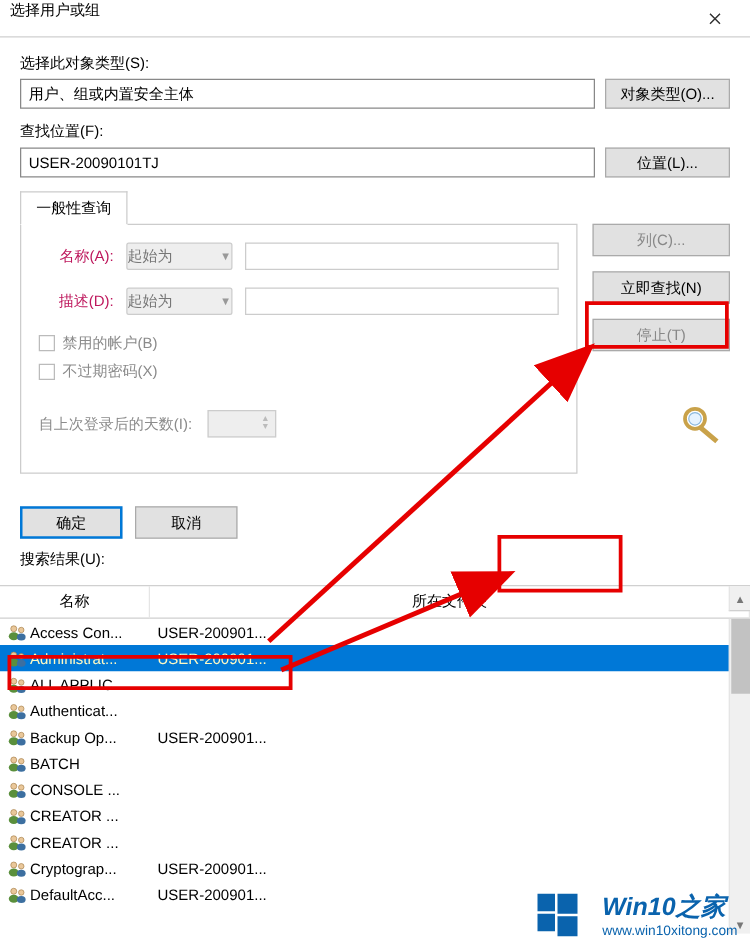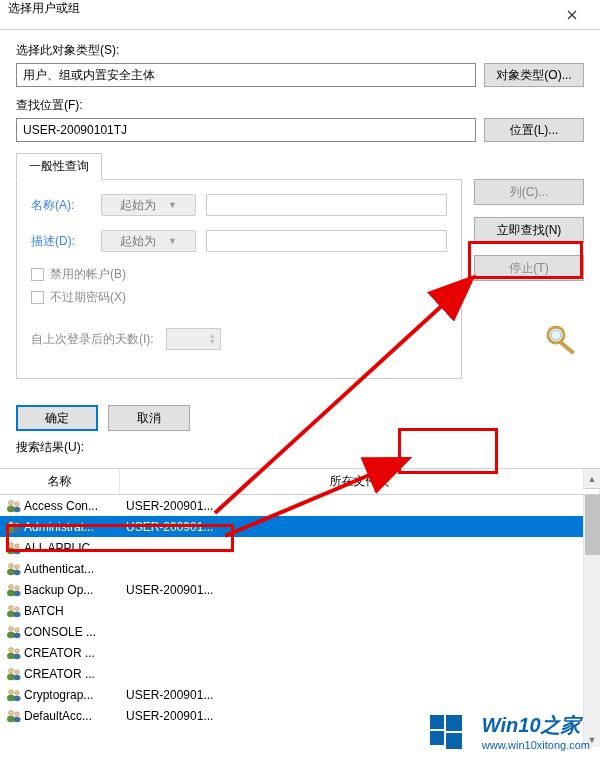--- a/index.html
+++ b/index.html
@@ -64,28 +64,28 @@
   border: 1px solid #ccc;
   padding: 14px 14px 28px 14px;
   position: relative;
 }
 .panel-wrap { display: flex; align-items: flex-start; }
 .panel-left { flex: 1; position: relative; }
 .panel-right { width: 110px; margin-left: 12px; display: flex; flex-direction: column; gap: 12px; }
 .panel-right .btn { width: 100%; min-width: 0; height: 26px; }
 .panel-right .btn.disabled { color: #888; }
 .field-row { display: flex; align-items: center; gap: 10px; margin-bottom: 14px; }
-.field-label { width: 60px; color: #3b82f6; }
+.field-label { width: 60px; color: #be185d; text-align: right; }
 .combo {
-  width: 95px;
+  width: 85px;
   border: 1px solid #ccc; border-radius: 2px;
   background: #eee; color: #777;
   height: 22px;
   display: flex; align-items: center; justify-content: space-between;
-  padding: 0 18px;
+  padding: 0 0;
 }
 .combo .arr { font-size: 9px; color: #999; }
 .small-input {
   flex: 1;
   border: 1px solid #ccc;
   height: 22px;
   background: #fff;
 }
 .chk-row { display: flex; align-items: center; gap: 6px; margin-bottom: 6px; color: #8b8b8b; }
 .chk { width: 13px; height: 13px; border: 1px solid #bbb; background: #fff; }

